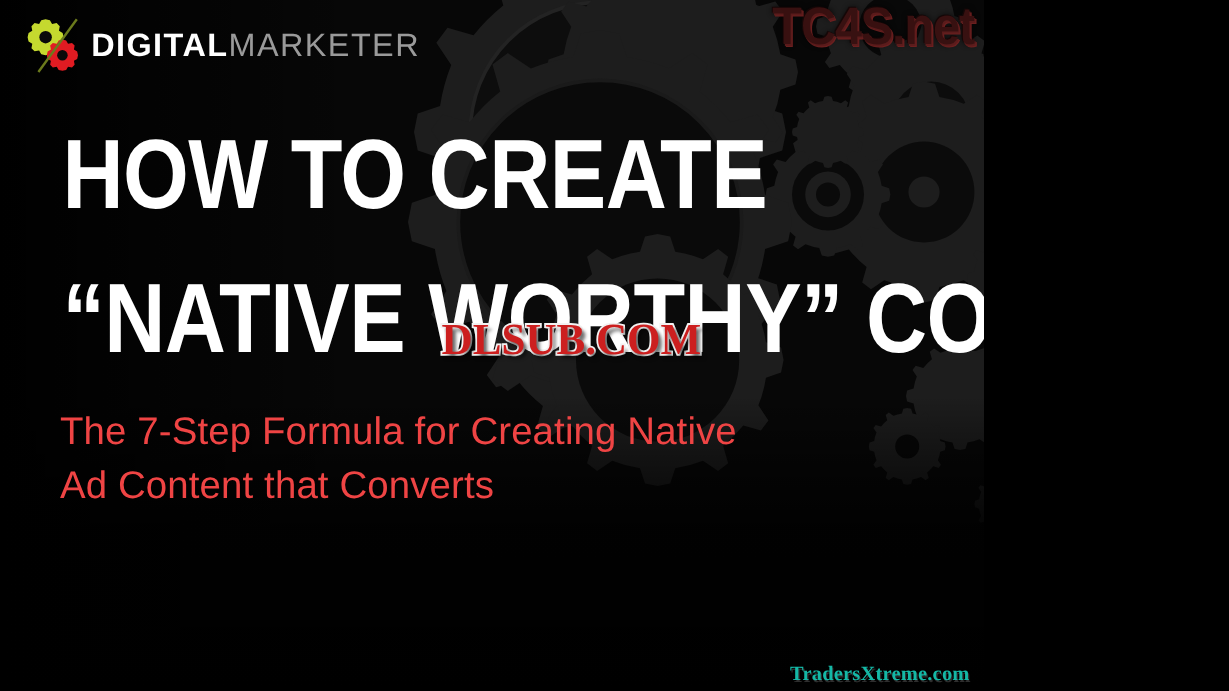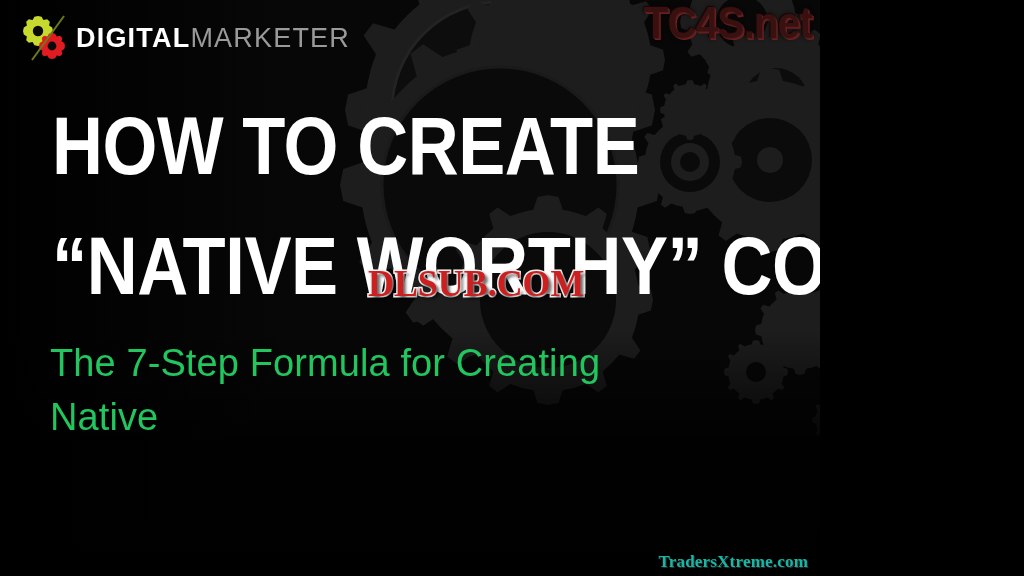--- a/index.html
+++ b/index.html
@@ -79,22 +79,22 @@
     top: 228px;
     font-size: 82px;
   }
 
   
   #subtitle {
     position: absolute;
     left: 50px;
     top: 337px;
     z-index: 5;
-    color: #22c55e;
-    font-size: 38px;
+    color: #ef4444;
+    font-size: 32px;
     font-weight: 400;
     line-height: 1.42;
     letter-spacing: 0.1px;
     max-width: 600px;
   }
   #subtitle .sub-line { display: block; }
 
   
   #watermark-topright {
     position: absolute;
@@ -336,20 +336,21 @@
       <span class="wm-bold">DIGITAL</span><span class="wm-light">MARKETER</span>
     </span>
   </div>
 
   <div class="headline" id="headline-line1">HOW TO CREATE</div>
 
   <div class="headline" id="headline-line2">“NATIVE WORTHY” CONTENT</div>
 
   <div id="subtitle">
     <span class="sub-line">The 7-Step Formula for Creating Native</span>
+    <span class="sub-line">Ad Content that Converts</span>
   </div>
 
   <div id="watermark-topright">TC4S.net</div>
 
   <div id="watermark-center">DLSUB.COM</div>
 
   <div id="watermark-bottomright">TradersXtreme.com</div>
 
 </div>
 

